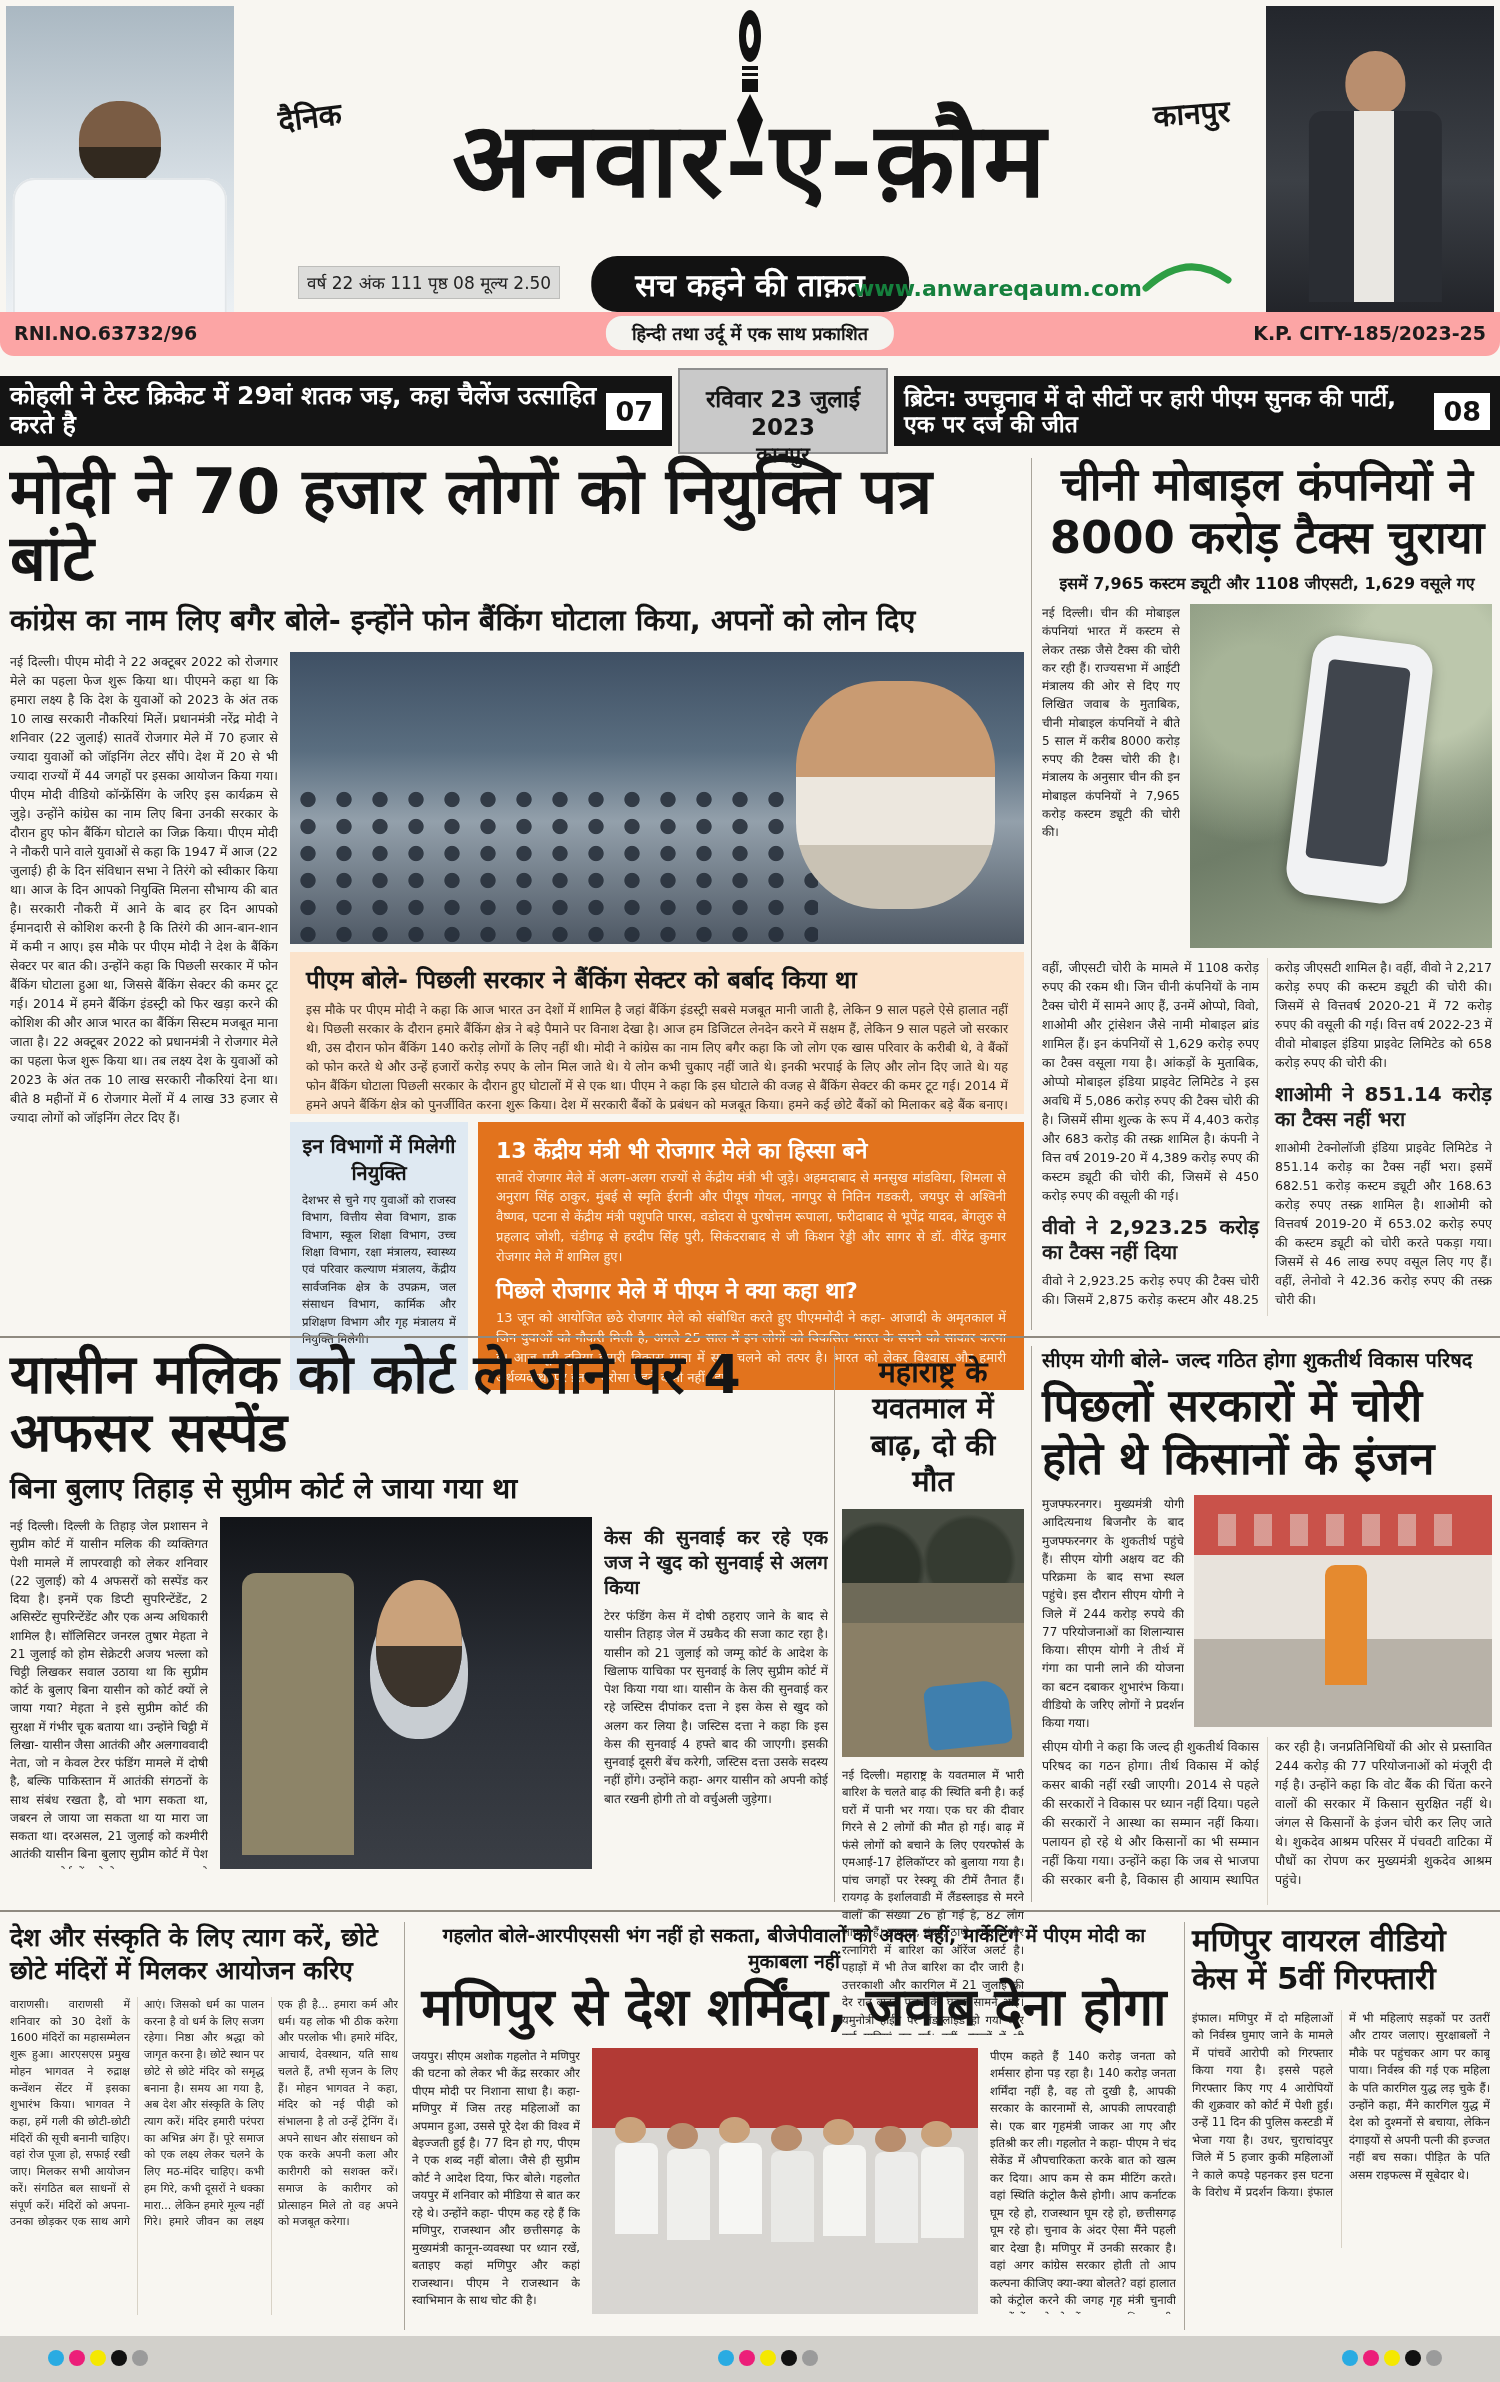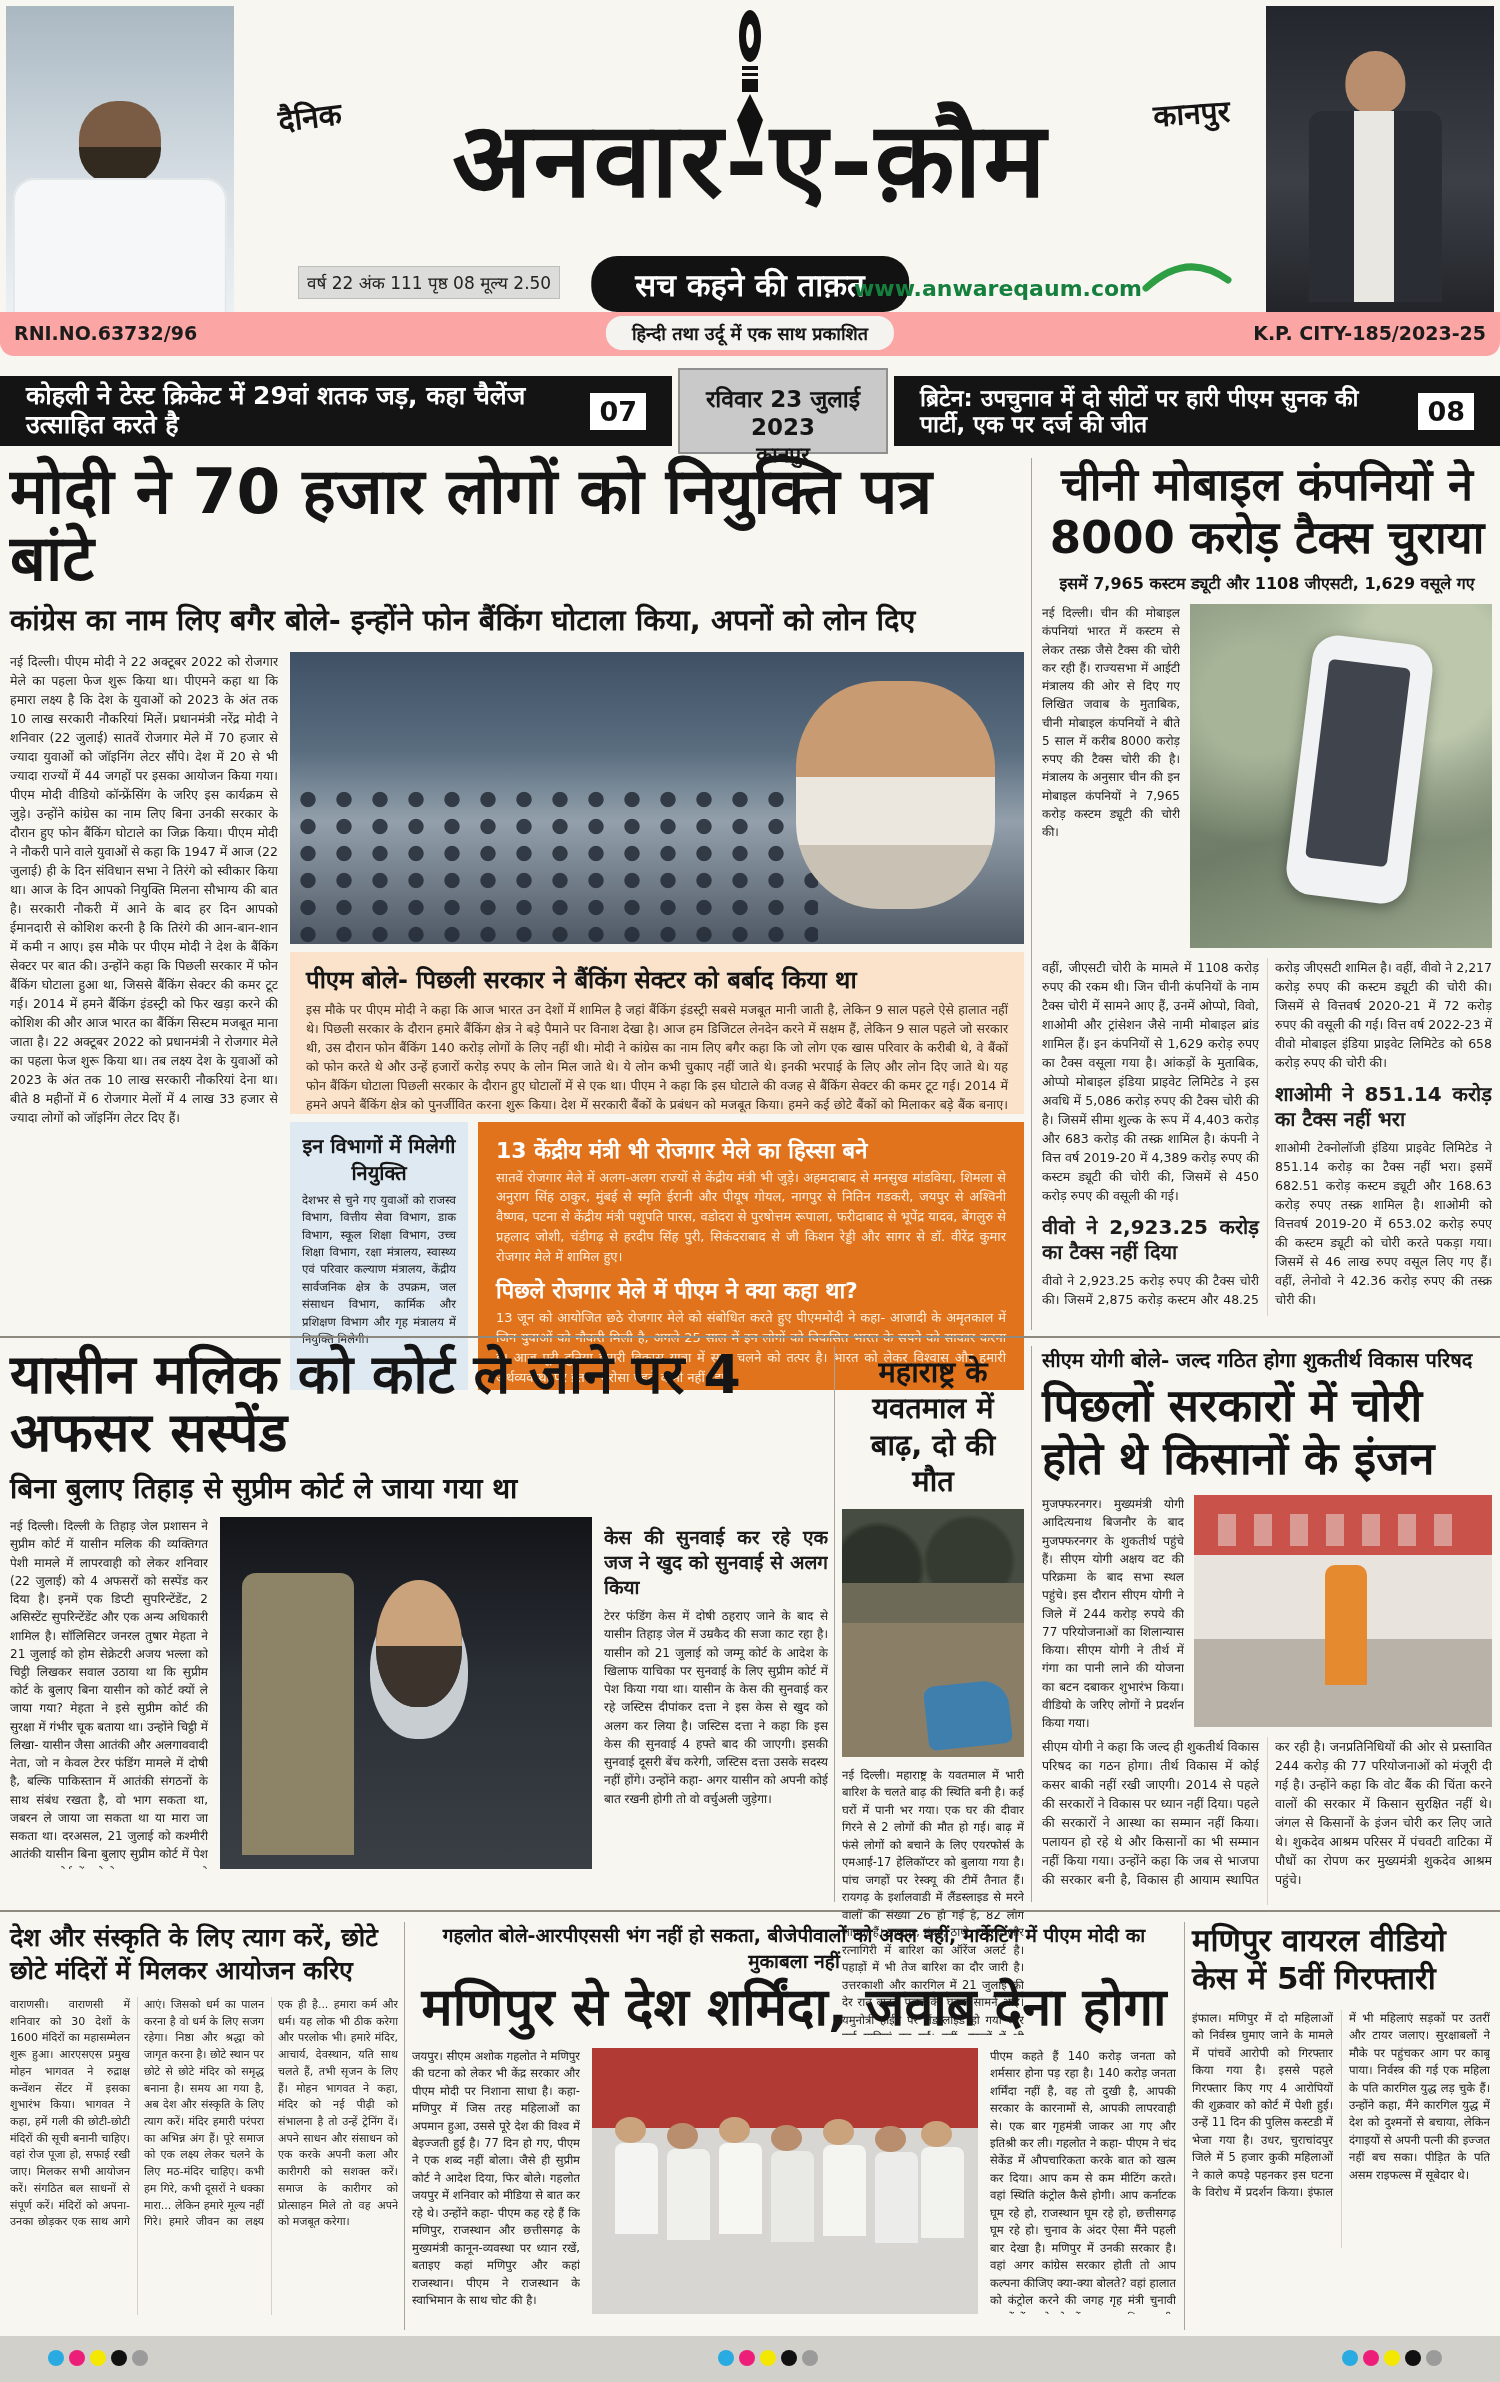--- a/index.html
+++ b/index.html
@@ -32,21 +32,21 @@
   .site{position:absolute;right:118px;top:276px;font-size:22px;font-weight:700;color:#15803d;}
   .swoosh{position:absolute;right:28px;top:258px;}
   .graybar{position:absolute;left:0;top:312px;width:1500px;height:44px;background:#fca5a5;
            border-radius:0 0 14px 14px;}
   .rni{position:absolute;left:14px;top:10px;font-size:19px;font-weight:700;color:#1c1c1c;}
   .bilingual{position:absolute;left:50%;top:4px;transform:translateX(-50%);background:#f4f3ef;
              border-radius:16px;padding:5px 26px;font-size:18px;font-weight:700;}
   .kpcity{position:absolute;right:14px;top:10px;font-size:19px;font-weight:700;color:#1c1c1c;}
   
   .strip{position:absolute;top:376px;height:70px;background:#141414;color:#fff;display:flex;
-         align-items:center;padding:0 26px;box-sizing:border-box;}
+         align-items:center;padding:0 10px;box-sizing:border-box;}
   .strip .txt{font-size:25px;font-weight:700;flex:1;line-height:1.15;}
   .pagebox{background:#fff;color:#111;font-size:27px;font-weight:800;padding:3px 9px;margin-left:10px;}
   .datebox{position:absolute;left:678px;top:368px;width:210px;height:86px;background:#c9c9c9;
            border:2px solid #8f8f8f;box-sizing:border-box;text-align:center;font-weight:800;}
   .datebox .d1{font-size:23px;margin-top:12px;}
   .datebox .d2{font-size:21px;}
   
   .h-xl{font-size:63px;font-weight:800;line-height:1.07;margin:0;}
   .h-lg{font-size:46px;font-weight:800;line-height:1.18;margin:0;}
   .h-md{font-size:30px;font-weight:800;line-height:1.25;margin:8px;}

